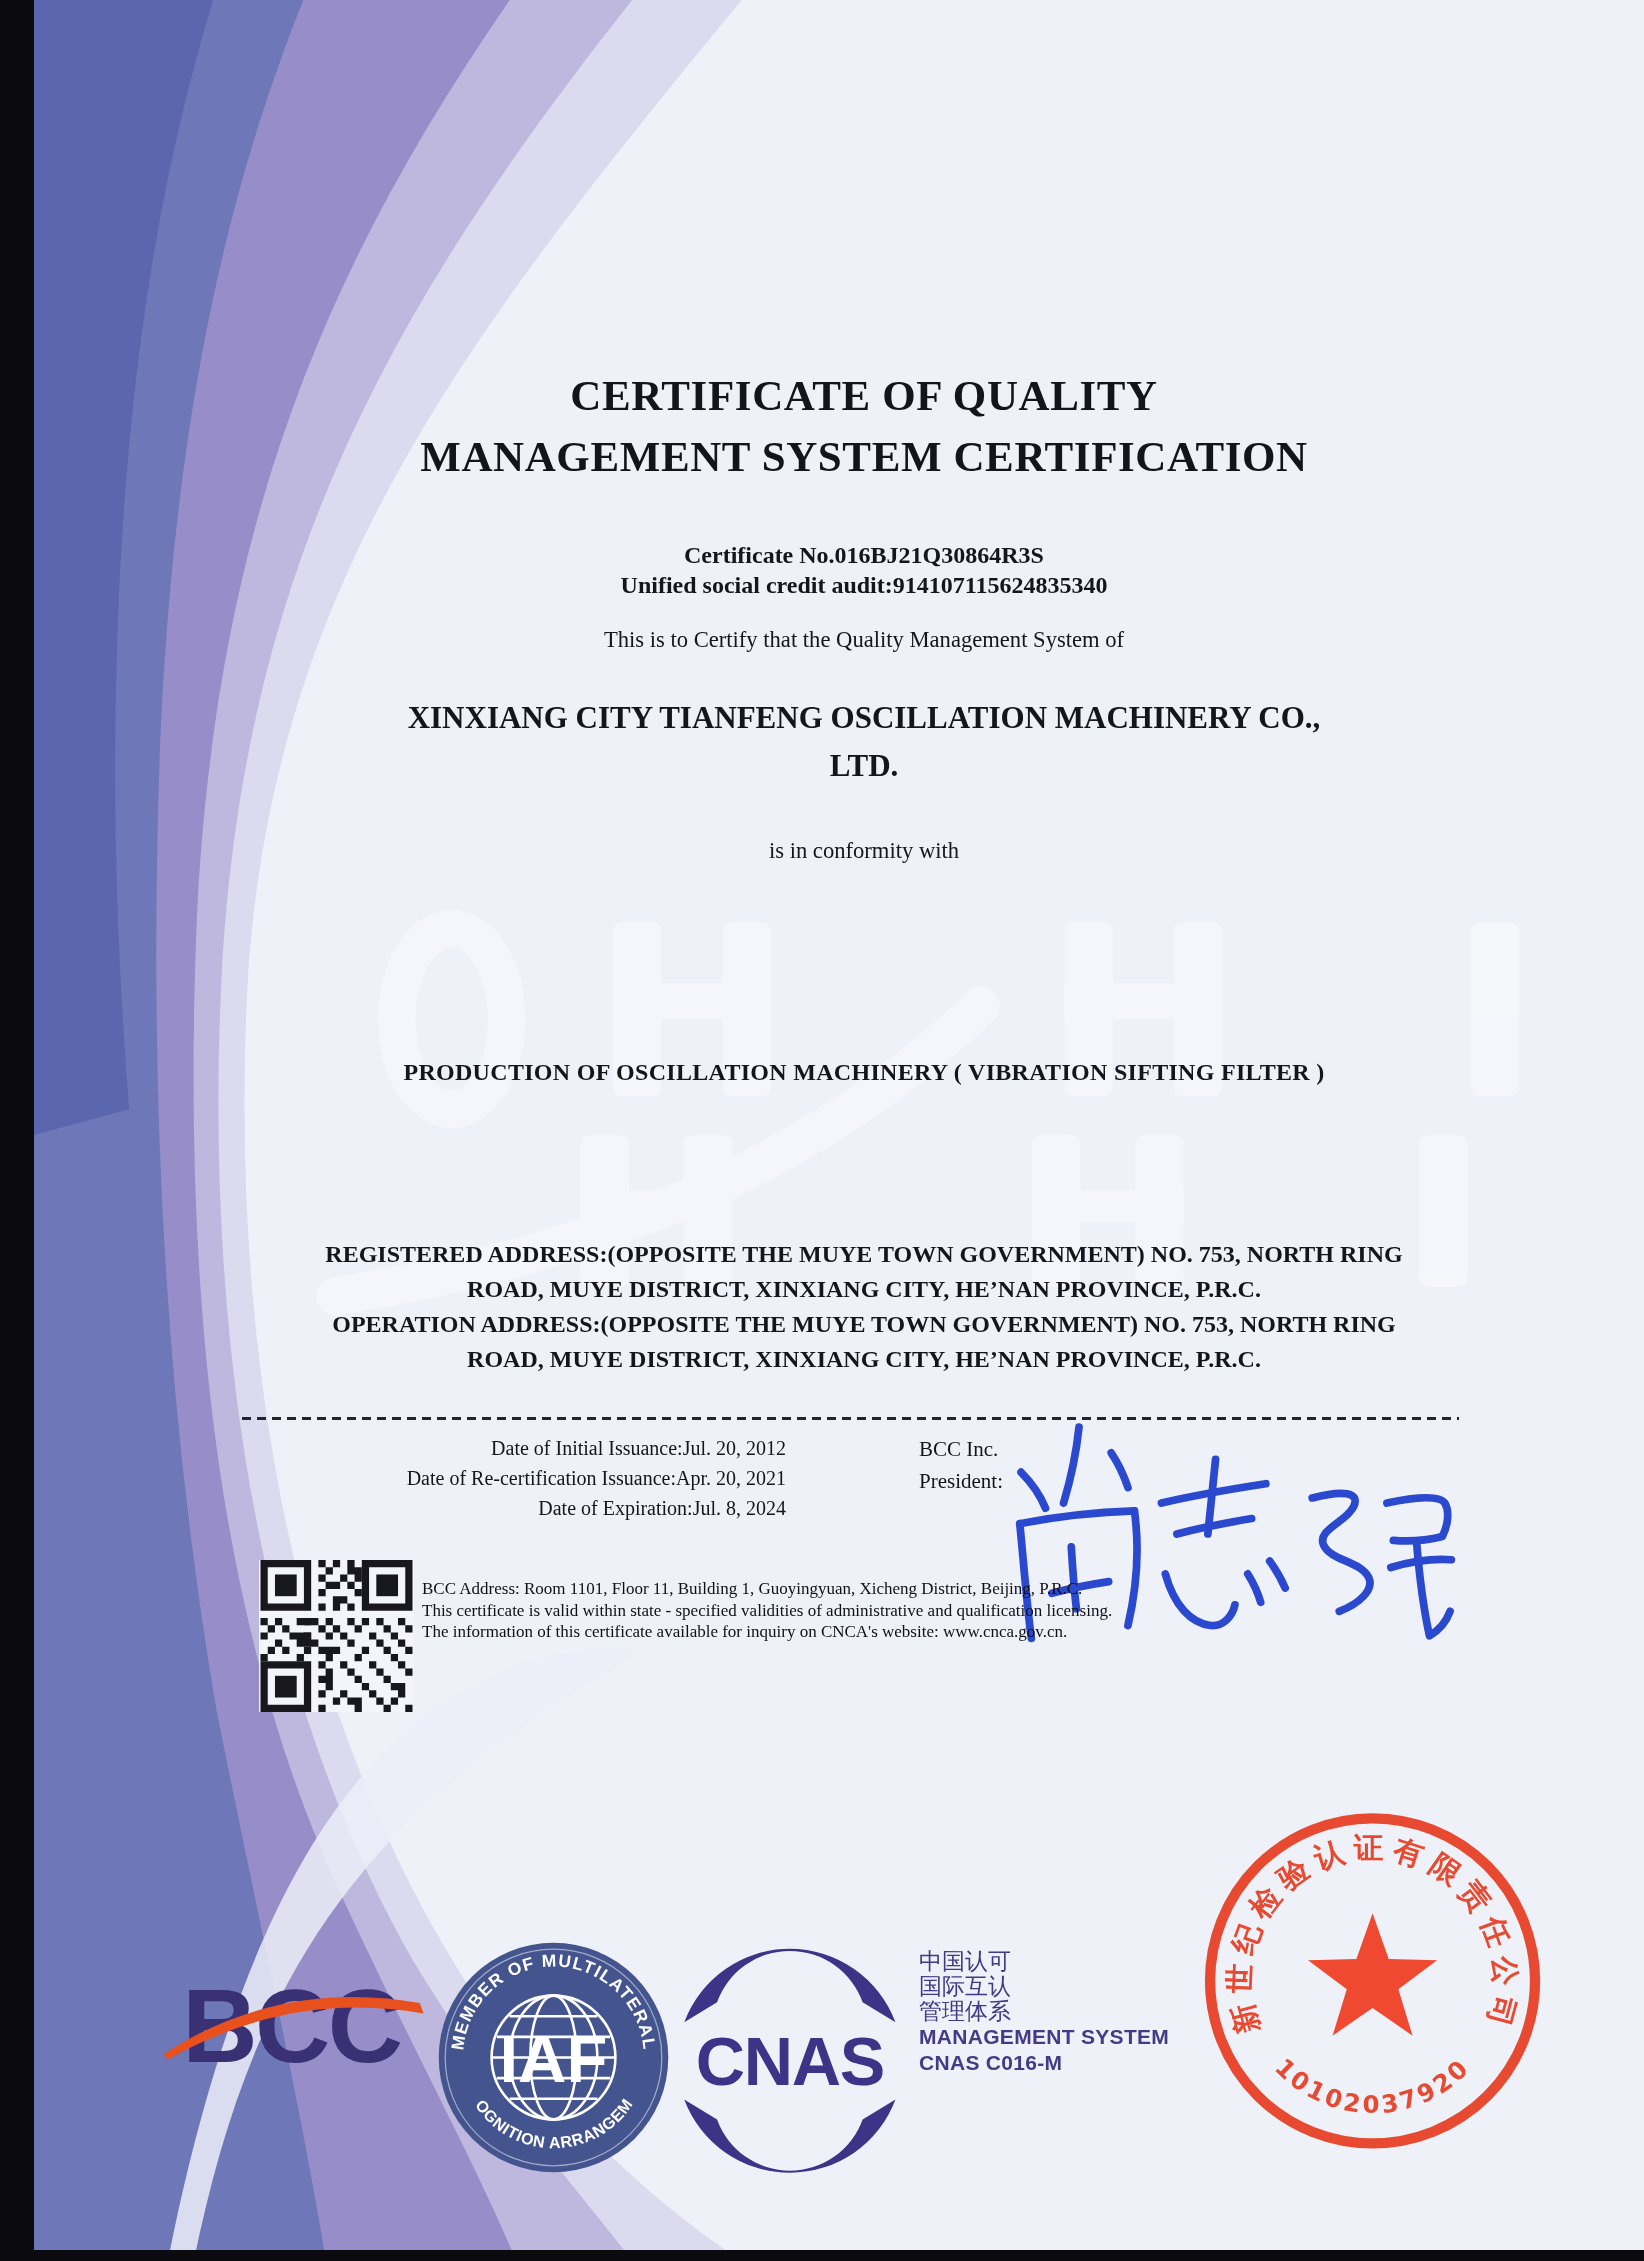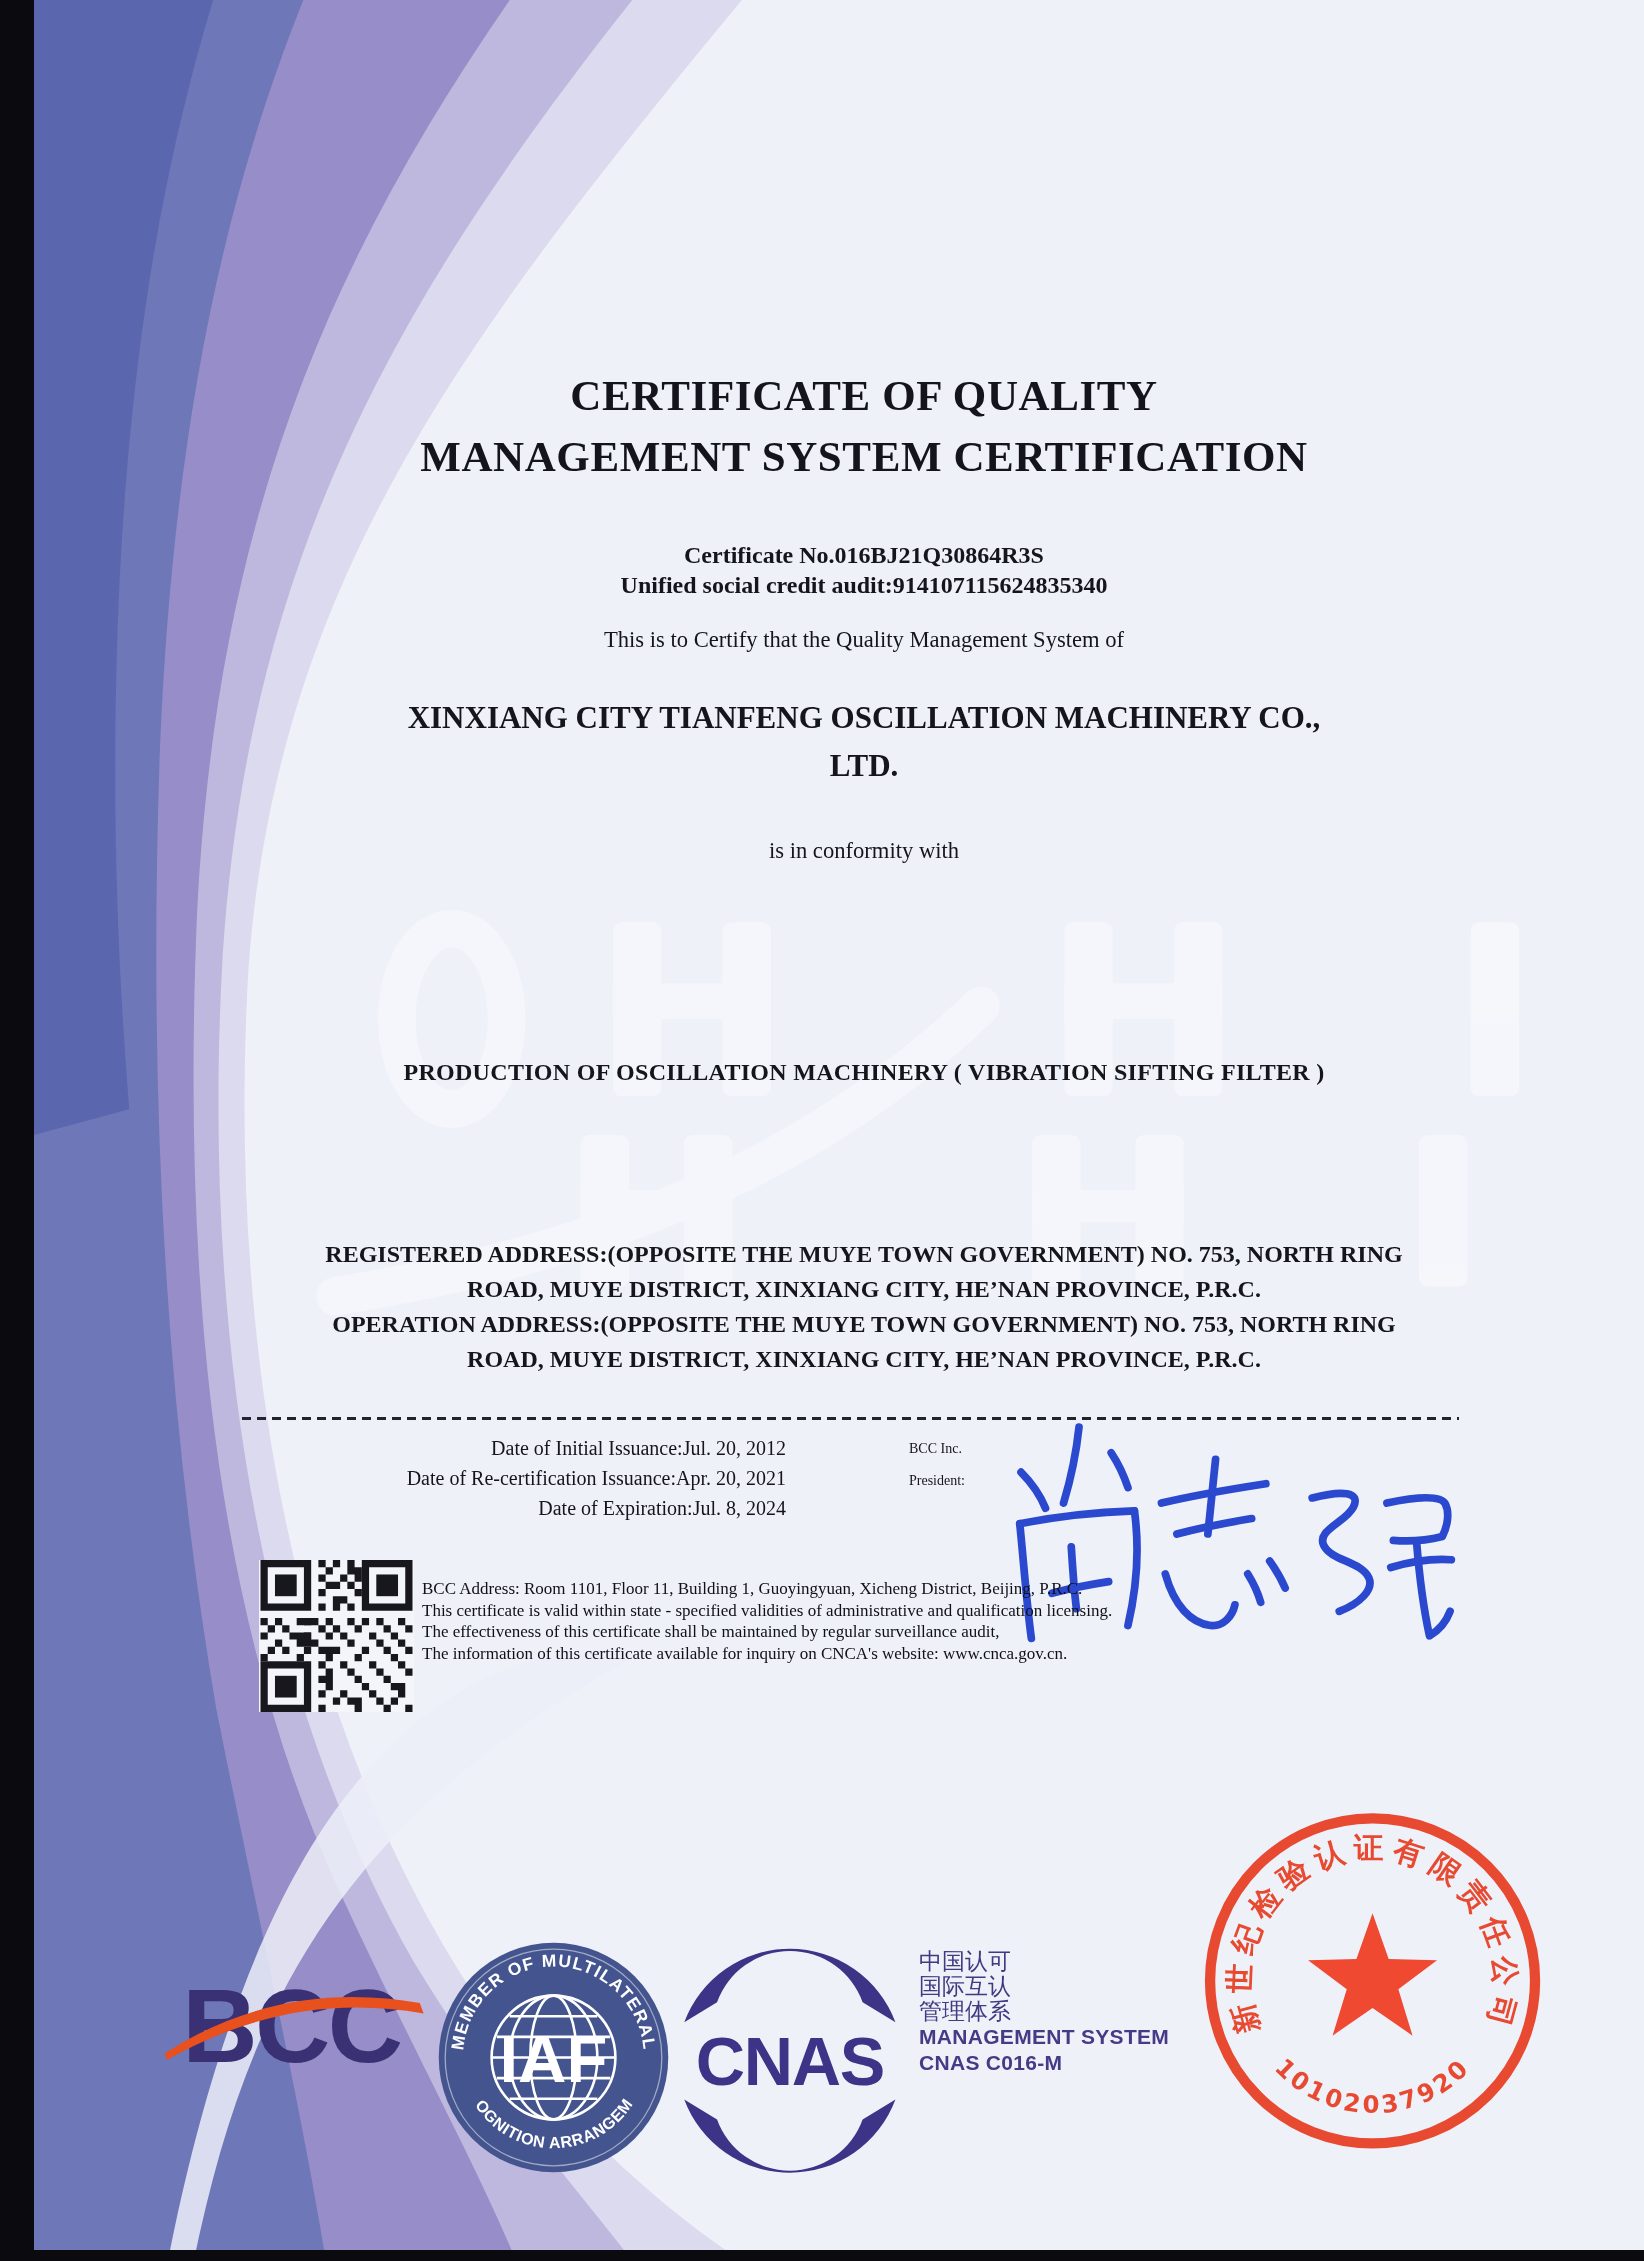--- a/index.html
+++ b/index.html
@@ -13,21 +13,21 @@
   .ctr{text-align:center;}
   .page-col{left:264px;width:1200px;}
   .title{font-size:43px;font-weight:bold;letter-spacing:0.6px;line-height:61px;color:#14141c;}
   .certno{font-size:24px;font-weight:bold;line-height:30px;}
   .intro{font-size:22.6px;}
   .company{font-size:31px;font-weight:bold;line-height:48px;}
   .conf{font-size:22.6px;line-height:36px;}
   .scope{font-size:24px;font-weight:600;letter-spacing:0.3px;}
   .addr{font-size:24px;font-weight:bold;line-height:35px;}
   .dates{font-size:20px;line-height:30px;text-align:right;}
-  .issuer{font-size:14px;line-height:32px;}
+  .issuer{font-size:21px;line-height:32px;margin-left:10px;}
   .fineprint{font-size:17px;line-height:21.6px;color:#101016;}
   .accr-cjk{font-size:23px;line-height:25px;color:#3f3a82;font-family:"DejaVu Sans", sans-serif;}
   .accr-lat{font-size:21px;line-height:26px;font-weight:bold;color:#453a86;font-family:"Liberation Sans", sans-serif;letter-spacing:0.3px;}
   .dashrule{height:3.2px;background:repeating-linear-gradient(90deg,#23232b 0 9px,rgba(0,0,0,0) 9px 15px);}
   .edge{background:#0b0b0f;}
 </style>
 </head>
 <body>
 
 <svg class="abs" style="left:0;top:0;" width="1645" height="2261" viewBox="0 0 2550 3506">
@@ -139,21 +139,20 @@
     <rect x="22" y="176" width="33" height="33"></rect>
     <path d="M88,0h11v11h-11z M110,0h11v11h-11z M132,0h11v11h-11z M99,11h11v11h-11z M132,11h22v11h-22z M88,22h11v11h-11z M121,22h11v11h-11z M143,22h11v11h-11z M99,33h22v11h-22z M132,33h11v11h-11z M88,44h11v11h-11z M143,44h11v11h-11z M110,55h22v11h-22z M88,66h11v11h-11z M110,66h11v11h-11z M132,66h11v11h-11z M66,88h11v11h-11z M66,110h11v11h-11z M66,132h11v11h-11z"></path>
     <path d="M0,88h11v11h-11z M22,88h11v11h-11z M55,88h33v11h-33z M99,88h11v11h-11z M132,88h11v11h-11z M154,88h11v11h-11z M176,88h11v11h-11z M209,88h11v11h-11z M11,99h11v11h-11z M33,99h11v11h-11z M88,99h11v11h-11z M110,99h11v11h-11z M143,99h11v11h-11z M187,99h11v11h-11z M220,99h11v11h-11z M0,110h11v11h-11z M44,110h33v11h-33z M99,110h11v11h-11z M121,110h11v11h-11z M165,110h11v11h-11z M198,110h11v11h-11z M22,121h11v11h-11z M55,121h33v11h-33z M132,121h11v11h-11z M176,121h11v11h-11z M209,121h11v11h-11z M11,132h11v11h-11z M33,132h11v11h-11z M88,132h33v11h-33z M154,132h11v11h-11z M187,132h11v11h-11z M220,132h11v11h-11z M0,143h11v11h-11z M55,143h11v11h-11z M99,143h11v11h-11z M143,143h11v11h-11z M198,143h11v11h-11z"></path>
     <path d="M88,154h11v11h-11z M121,154h11v11h-11z M165,154h11v11h-11z M209,154h11v11h-11z M99,165h11v11h-11z M132,165h11v11h-11z M176,165h11v11h-11z M220,165h11v11h-11z M88,176h22v11h-22z M143,176h11v11h-11z M187,176h11v11h-11z M99,187h11v11h-11z M154,187h11v11h-11z M198,187h22v11h-22z M88,198h11v11h-11z M121,198h11v11h-11z M165,198h11v11h-11z M209,198h11v11h-11z M110,209h11v11h-11z M132,209h22v11h-22z M176,209h11v11h-11z M198,209h11v11h-11z M88,220h11v11h-11z M143,220h11v11h-11z M187,220h11v11h-11z M220,220h11v11h-11z"></path>
   </g>
 </svg>
 
 <div class="abs fineprint" style="left:422px;top:1562px;width:761px;margin-top:16px;">
   <div>BCC Address: Room 1101, Floor 11, Building 1, Guoyingyuan, Xicheng District, Beijing, P.R.C.</div>
   <div>This certificate is valid within state - specified validities of administrative and qualification licensing.</div>
-  <div>The effectiveness of this certificate shall be maintained by regular surveillance audit,</div>
   <div>The information of this certificate available for inquiry on CNCA's website: www.cnca.gov.cn.</div>
 </div>
 
 <svg class="abs" style="left:148px;top:1954px;" width="322" height="142" viewBox="230 3030 500 220">
   <text x="283" y="3198" font-family="Liberation Sans, sans-serif" font-weight="bold" font-size="162" letter-spacing="-4" fill="#3a3174">BCC</text>
   <path fill="#e8501e" d="M255,3185 C380,3102 520,3082 652,3106 L658,3122 C520,3098 392,3120 260,3194 Z"></path>
 </svg>
 
 <svg class="abs" style="left:431px;top:1935px;" width="245" height="245" viewBox="668 3000 380 380">
   <defs>

